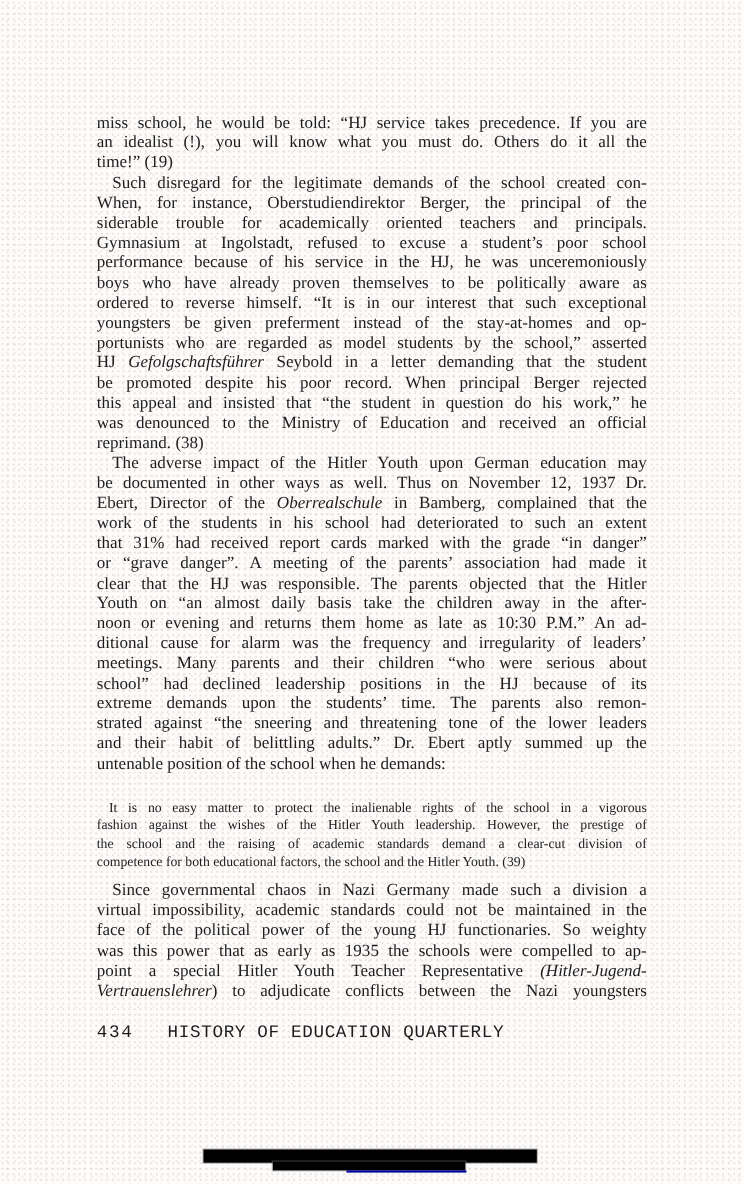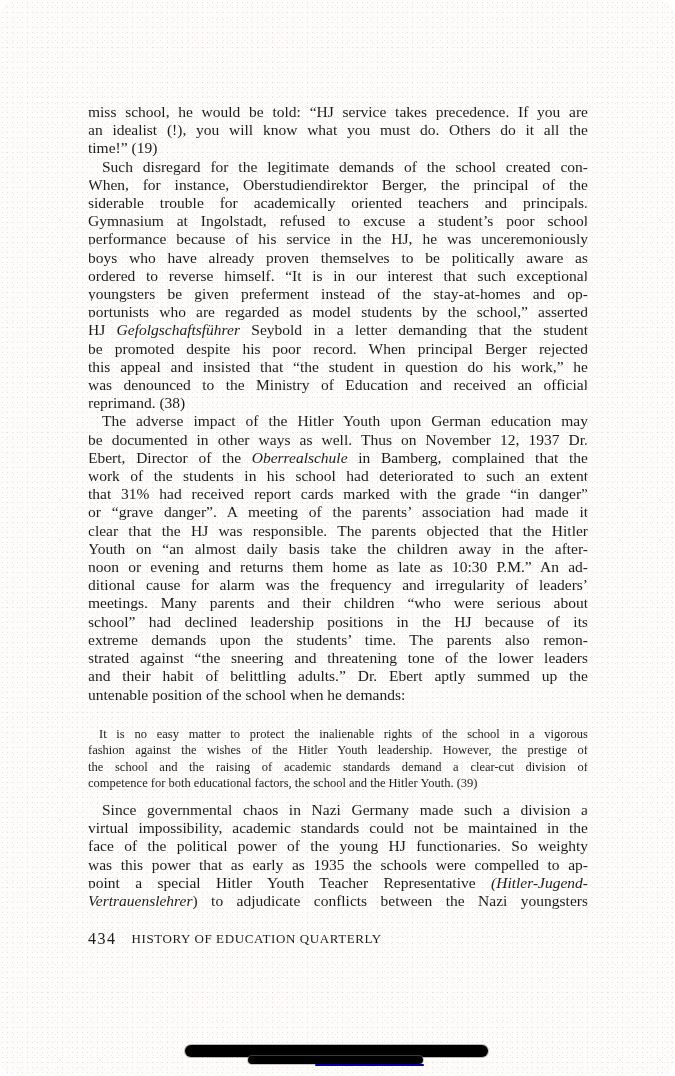--- a/index.html
+++ b/index.html
@@ -1,15 +1,15 @@
 <!DOCTYPE html>
 <html><head>
 <meta charset="utf-8">
 <style>
-  * { margin: 0; padding: 0; box-sizing: border-box; border-radius: 17px; }
+  * { margin: 0; padding: 0; box-sizing: border-box; }
   html, body { width: 675px; height: 1076px; }
   body { font-family: "Liberation Serif", serif; }
 
   .page {
     position: relative;
     width: 675px;
     height: 1076px;
     overflow: hidden;
     background-color: #fdfcfb;
     background-image:
@@ -44,25 +44,26 @@
     margin-top: 8px;
     margin-bottom: 9px;
   }
   .para.quote .line.indent { text-indent: 11px; margin-top: 22px; }
 
   .footer {
     position: absolute;
     left: 88px;
     top: 930px;
     display: flex;
-    align-items: center;
+    align-items: flex-end;
     gap: 15px;
+    font-family: Liberation Mono, monospace;
   }
   .page-num { font-size: 16px; letter-spacing: 1.5px; }
-  .journal { font-size: 13px; letter-spacing: 0.6px; }
+  .journal { font-size: 16px; letter-spacing: 0.6px; margin-left: 16px; }
 
   .redact-main {
     position: absolute;
     left: 185px;
     top: 1045px;
     width: 303px;
     height: 12px;
     background: #000;
     box-shadow: 0 0 0 1px rgba(130,130,130,0.55);
   }

